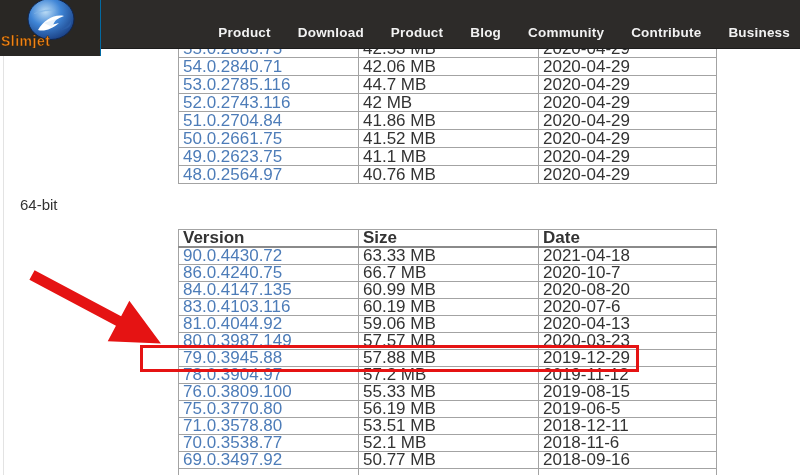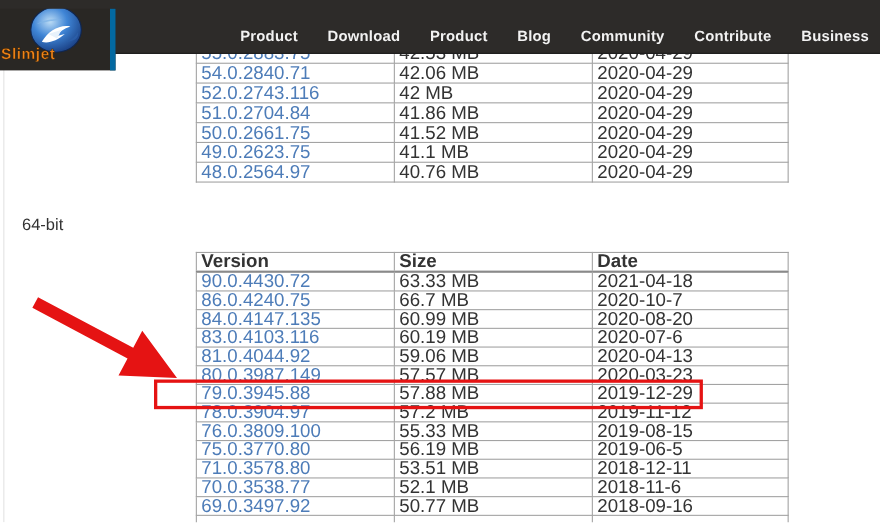--- a/index.html
+++ b/index.html
@@ -8,22 +8,22 @@
     --table_border:#a3a3a3; --header_border:#8a8a8a;
   }
   *{margin:0;padding:0;box-sizing:content-box;}
   html,body{background:#fff;}
   body{font-family:"Liberation Sans","DejaVu Sans",sans-serif;color:var(--text);}
   .screen{position:relative;width:800px;height:475px;overflow:hidden;background:#fff;}
 
   
   .navbar{position:absolute;top:0;left:0;width:800px;height:48px;background:var(--nav_bg);
           border-bottom:1px solid #1c1c1c;z-index:10;}
-  .logo-box{position:absolute;left:0;top:8px;width:100px;height:56px;background:var(--logo_bg);
-            border-right:5px solid #0369a1;cursor:pointer;}
+  .logo-box{position:absolute;left:0;top:0;width:100px;height:56px;background:var(--logo_bg);
+            border-right:1px solid #0369a1;cursor:pointer;}
   .nav{position:absolute;left:100px;right:0;top:0;height:64px;display:flex;align-items:center;
        justify-content:flex-end;gap:27px;padding-right:10px;margin-left:27px;}
   .nav-item{color:#f2f2f2;font-size:13.5px;font-weight:bold;letter-spacing:.2px;cursor:pointer;white-space:nowrap;}
 
   
   .edge-line{position:absolute;left:3px;top:48px;width:1px;height:427px;background:#e3e3e3;}
 
   
   table{border-collapse:collapse;table-layout:fixed;font-size:17px;}
   .tbl{position:absolute;z-index:1;background:#fff;}
@@ -56,20 +56,25 @@
       </colgroup>
     <tbody>
         <tr>
           <td><a class="ver-link">55.0.2883.75</a></td>
           <td>42.53 MB</td>
           <td>2020-04-29</td>
         </tr>
         <tr>
           <td><a class="ver-link">54.0.2840.71</a></td>
           <td>42.06 MB</td>
+          <td>2020-04-29</td>
+        </tr>
+        <tr>
+          <td><a class="ver-link">53.0.2785.116</a></td>
+          <td>44.7 MB</td>
           <td>2020-04-29</td>
         </tr>
         <tr>
           <td><a class="ver-link">52.0.2743.116</a></td>
           <td>42 MB</td>
           <td>2020-04-29</td>
         </tr>
         <tr>
           <td><a class="ver-link">51.0.2704.84</a></td>
           <td>41.86 MB</td>

